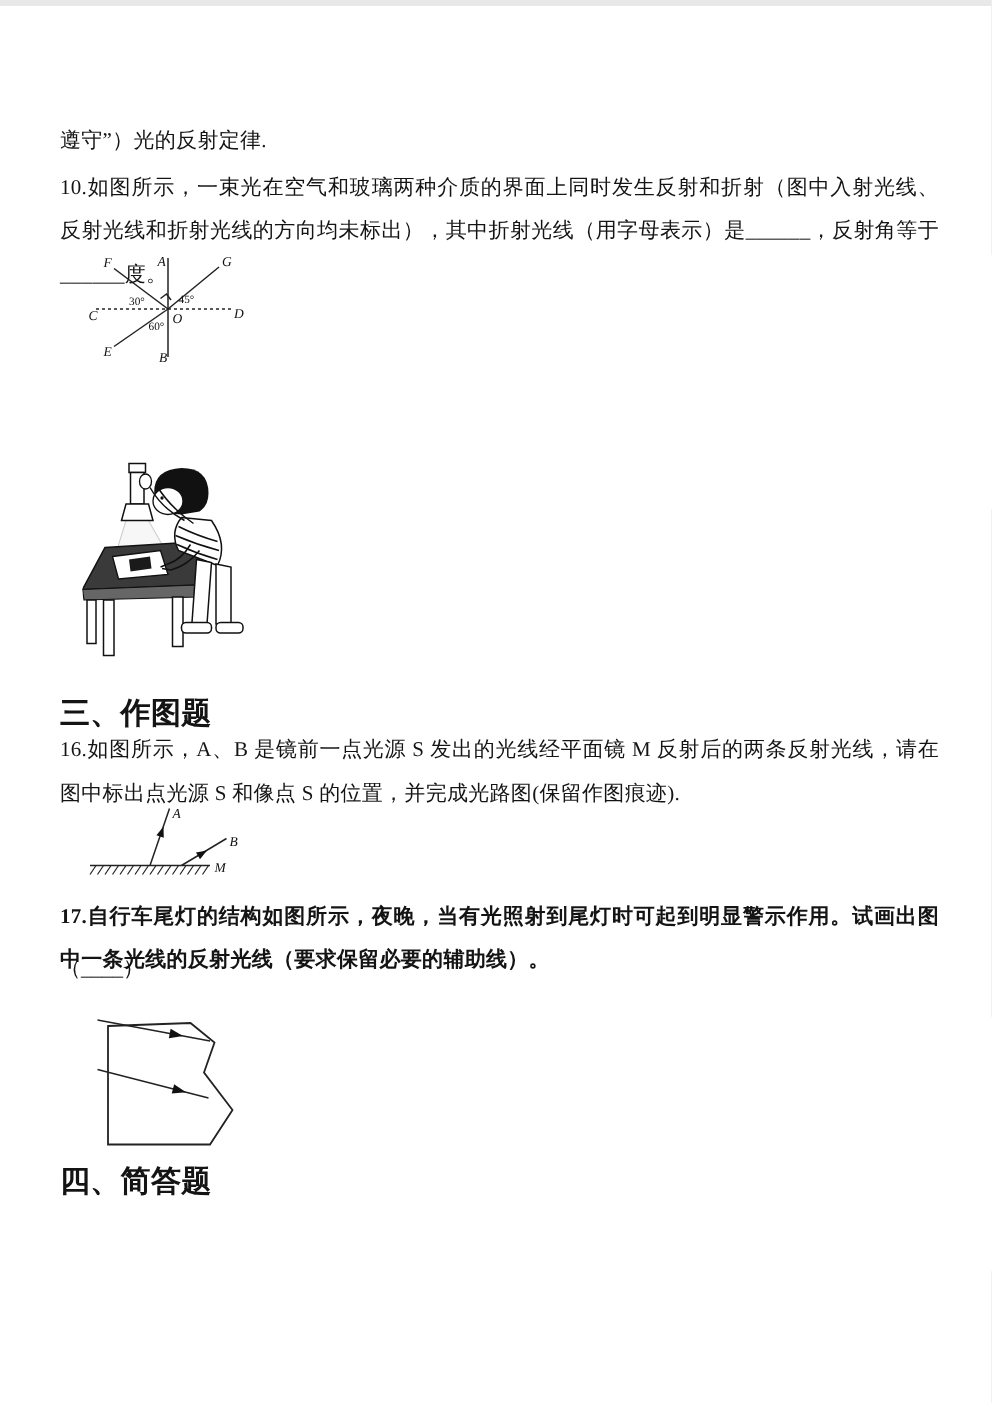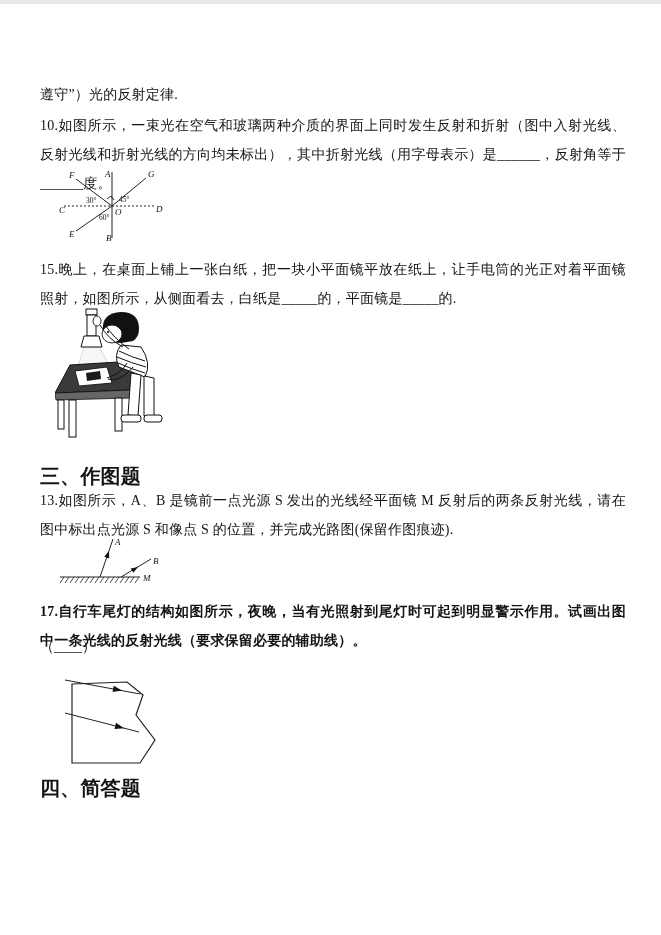--- a/index.html
+++ b/index.html
@@ -73,21 +73,20 @@
       <text class="lbl" x="11" y="10">F</text>
       <text class="lbl" x="90" y="9">G</text>
       <text class="lbl" x="57" y="47">O</text>
 
       <text class="ang" x="28" y="35">30°</text>
       <text class="ang" x="61" y="34">45°</text>
       <text class="ang" x="41" y="52">60°</text>
     </svg>
   </div>
 
-  <div class="tblock" style="top:251px;">15.晚上，在桌面上铺上一张白纸，把一块小平面镜平放在纸上，让手电筒的光正对着平面镜照射，如图所示，从侧面看去，白纸是_____的，平面镜是_____的.</div>
 
   <div class="fig" style="left:55px; top:301px;">
     <svg width="215" height="140" viewBox="0 0 215 140">
 
       <polygon points="29,42 44,42 57,65 21,68" fill="#f7f7f7" stroke="#cfcfcf" stroke-width="0.8"></polygon>
 
       <polygon points="15,60 79,56 76,85 0,88" fill="#3a3a3a" stroke="#111" stroke-width="1"></polygon>
 
       <polygon points="20,66 52,62 57,78 24,81" fill="#ffffff" stroke="#111" stroke-width="0.9"></polygon>
 
@@ -118,21 +117,21 @@
       <polygon points="76,68 86,70 83,111 73,110" fill="#fff" stroke="#111"></polygon>
       <polygon points="89,71 99,73 99,111 89,111" fill="#fff" stroke="#111"></polygon>
 
       <rect x="66" y="110" width="20" height="7" rx="3" fill="#fff" stroke="#111"></rect>
       <rect x="89" y="110" width="18" height="7" rx="3" fill="#fff" stroke="#111"></rect>
     </svg>
   </div>
 
   <div class="tblock heading" style="top:458px;">三、作图题</div>
 
-  <div class="tblock" style="top:482px;">13.如图所示，A、B 是镜前一点光源 S 发出的光线经平面镜 M 反射后的两条反射光线，请在图中标出点光源 S 和像点 S 的位置，并完成光路图(保留作图痕迹).</div>
+  <div class="tblock" style="top:482px;">16.如图所示，A、B 是镜前一点光源 S 发出的光线经平面镜 M 反射后的两条反射光线，请在图中标出点光源 S 和像点 S 的位置，并完成光路图(保留作图痕迹).</div>
 
   <div class="fig" style="left:56px; top:533px;">
     <svg width="112" height="54" viewBox="0 0 112 54">
 
       <line class="stroke" x1="4" y1="40" x2="84" y2="40"></line>
 
       <g stroke="#222" stroke-width="0.8">
         <line x1="8" y1="40" x2="4" y2="46"></line>
           <line x1="13" y1="40" x2="9" y2="46"></line>
         <line x1="18" y1="40" x2="14" y2="46"></line>

